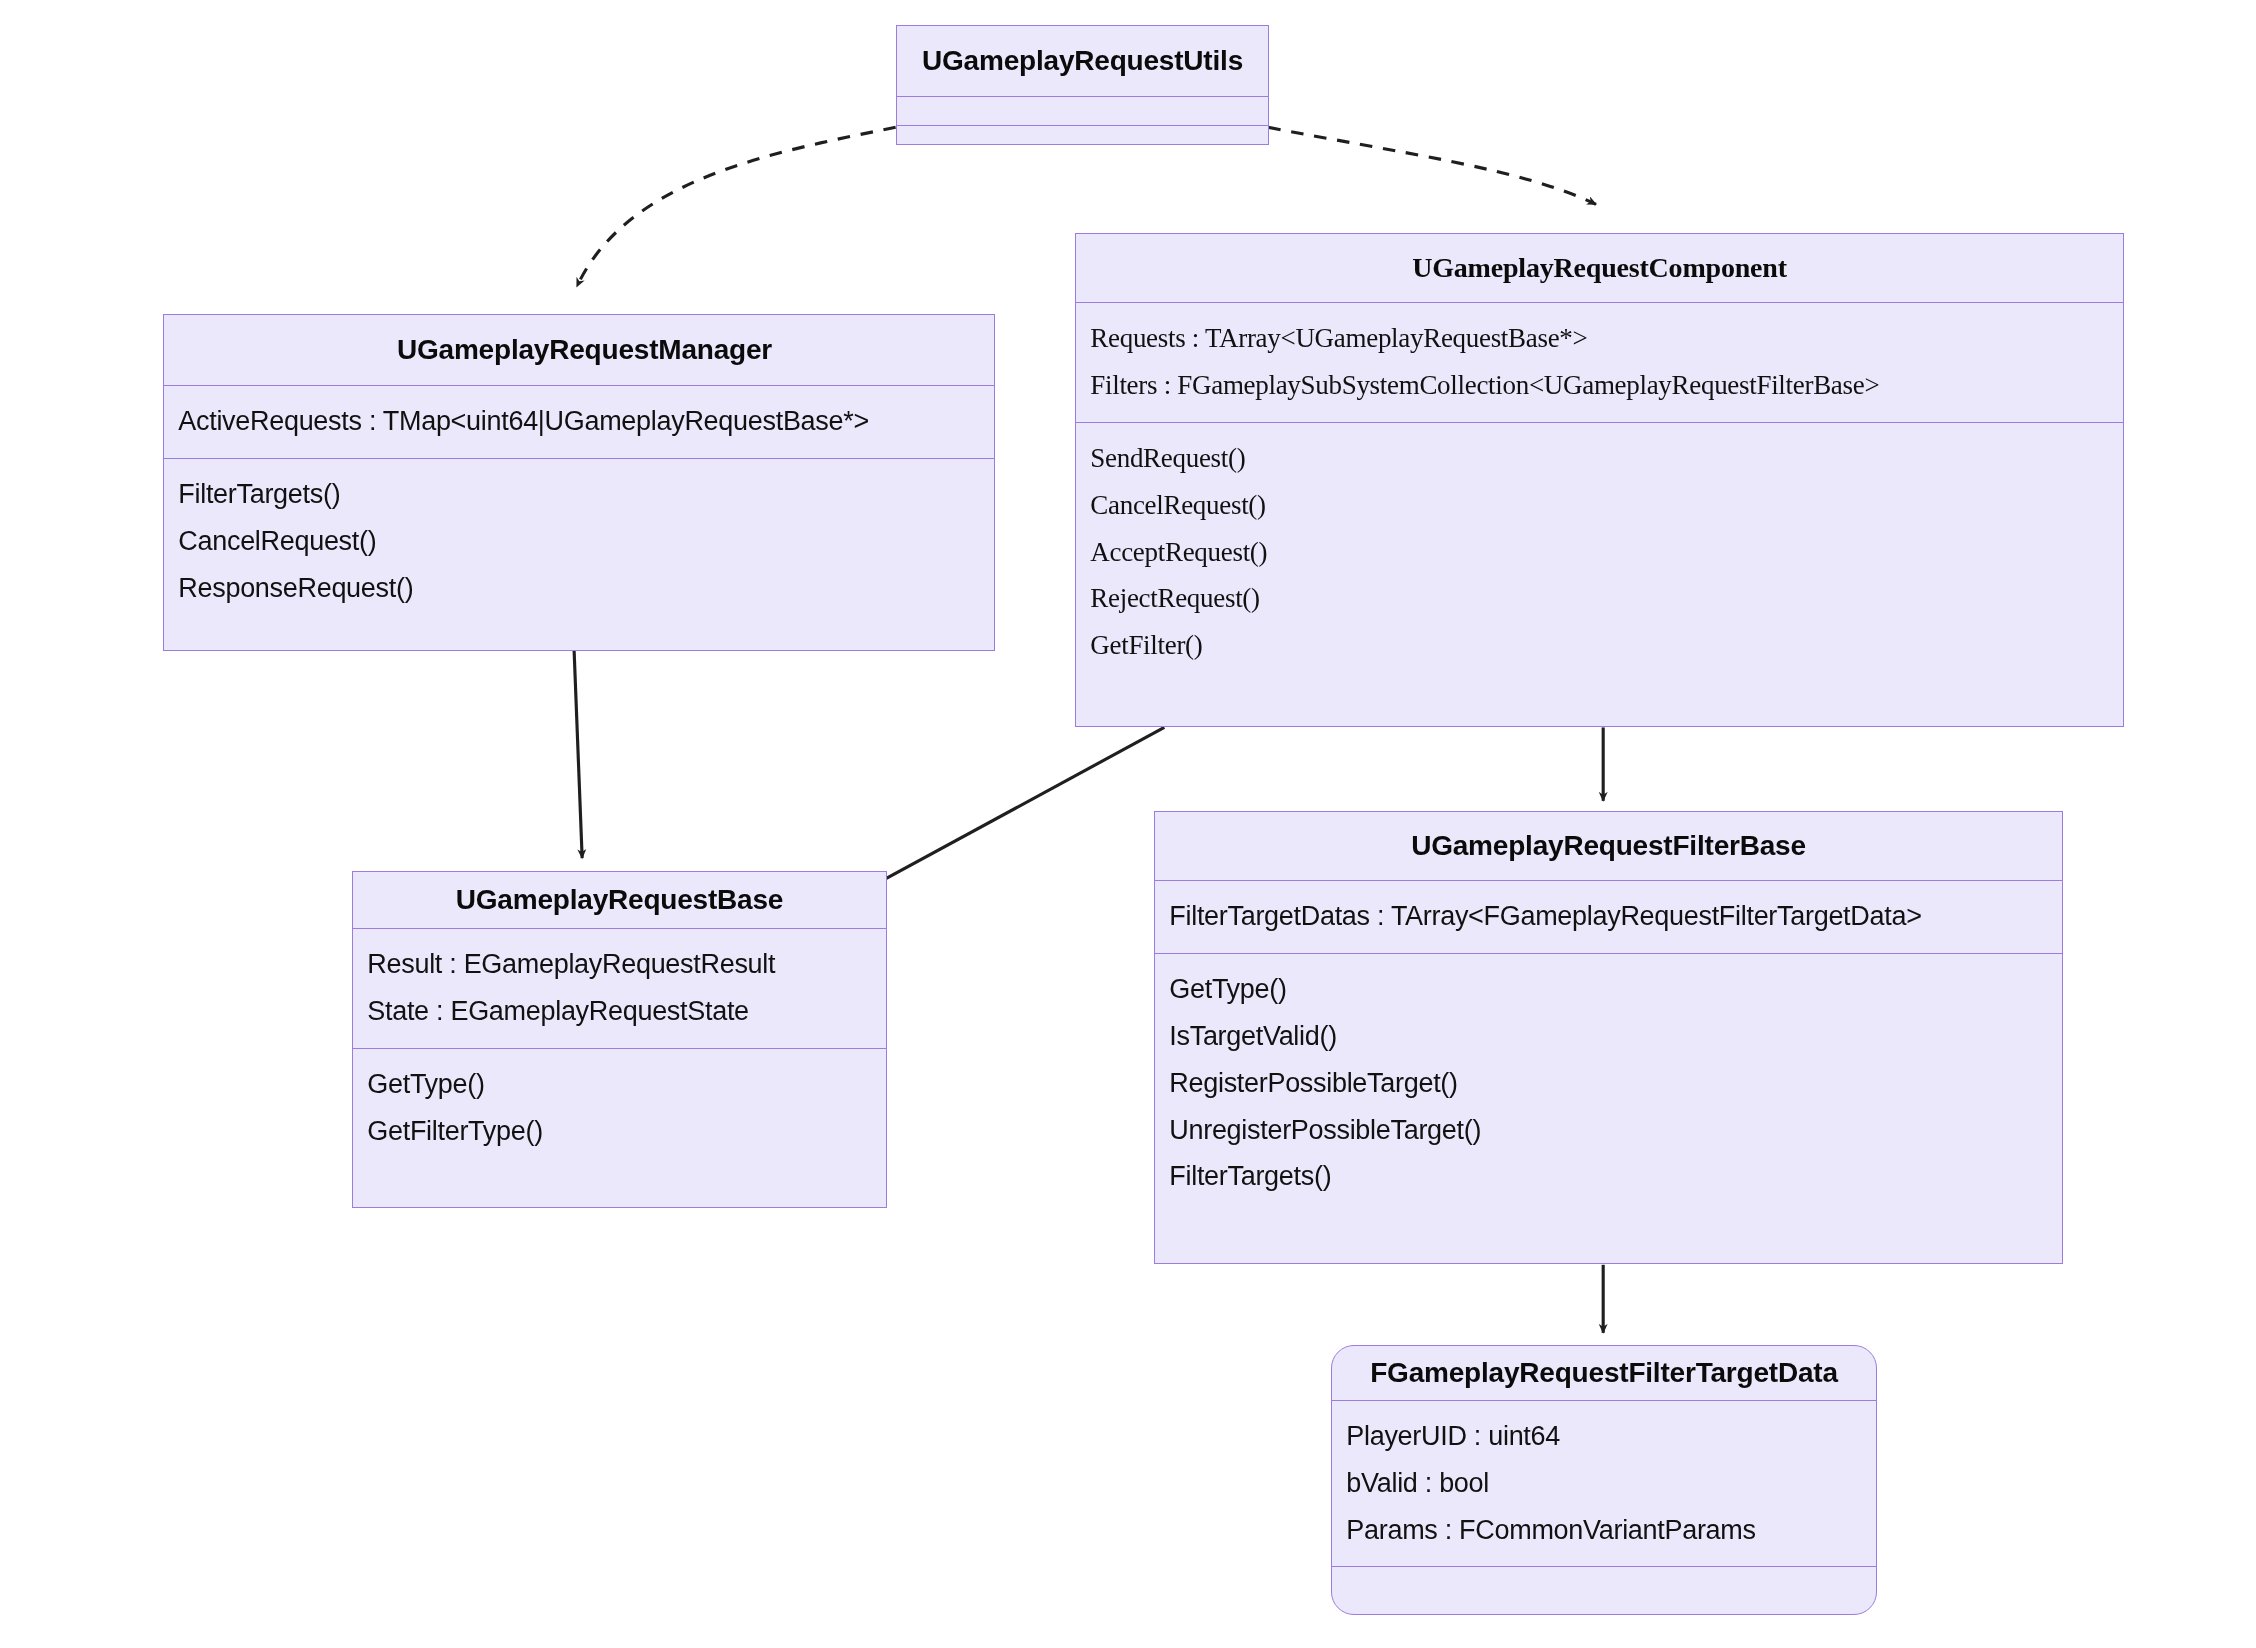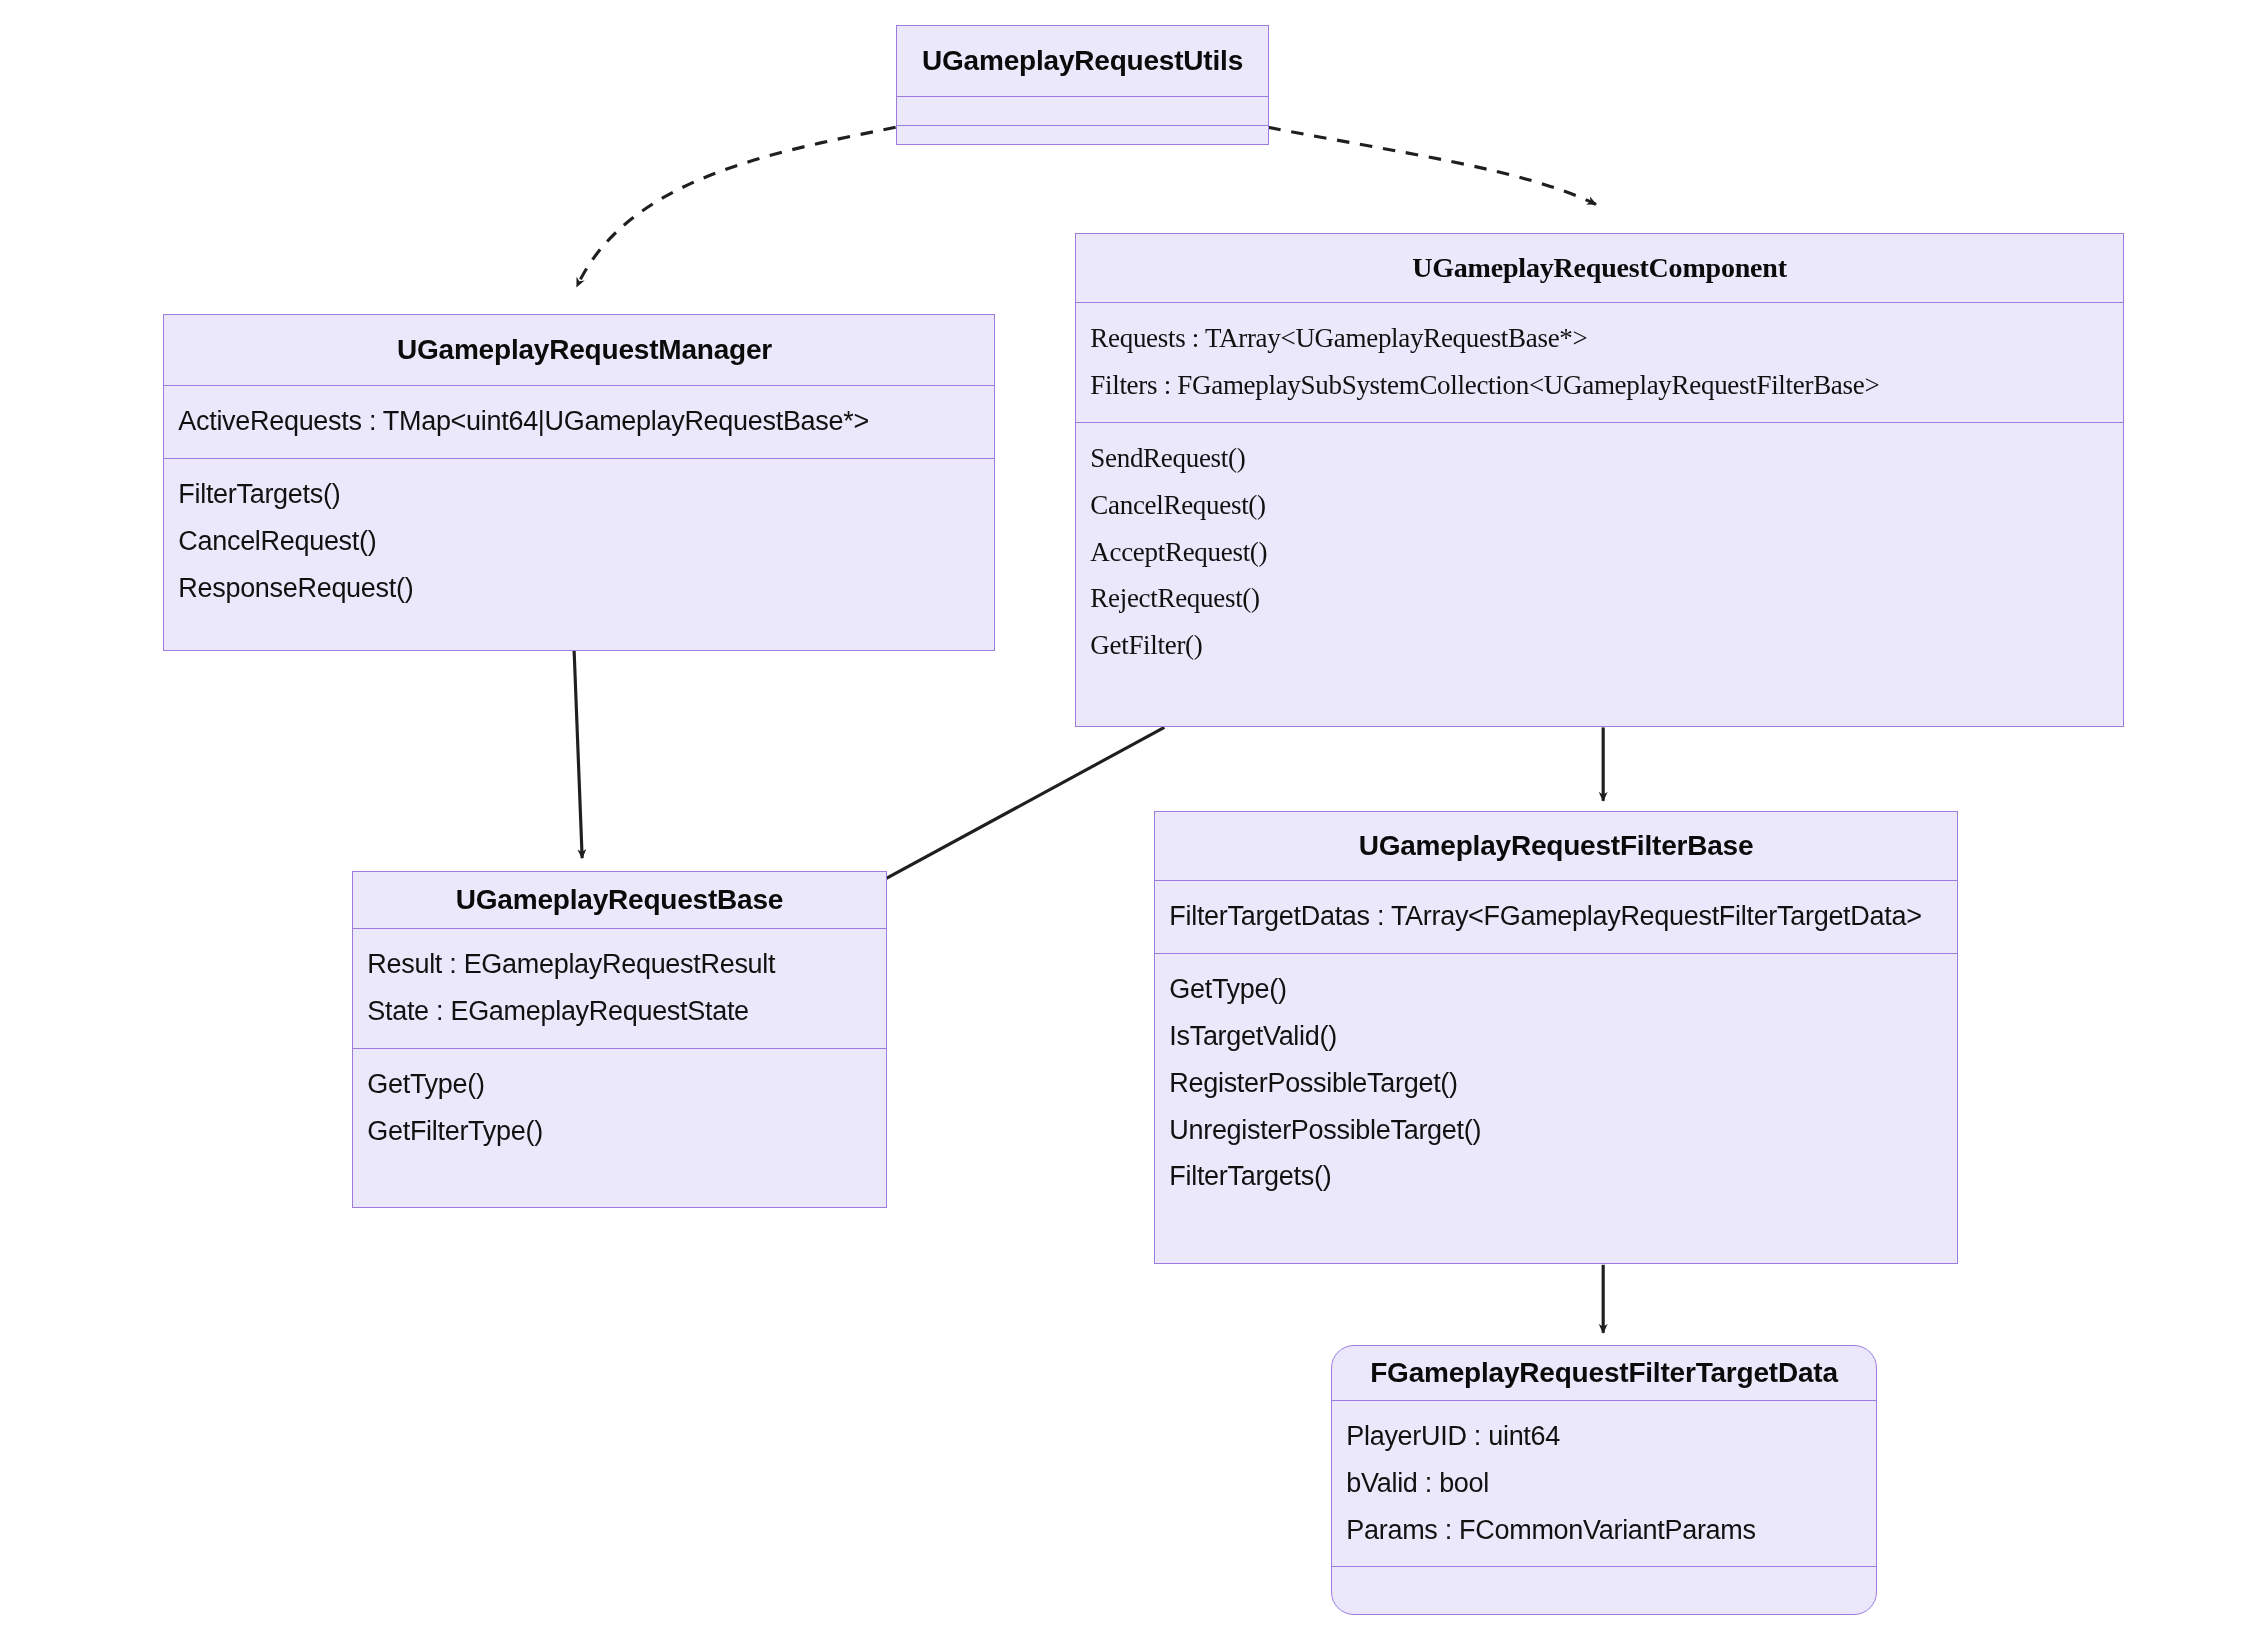--- a/index.html
+++ b/index.html
@@ -127,21 +127,21 @@
     <div class="uml-section">
       <div class="uml-row">Result : EGameplayRequestResult</div>
       <div class="uml-row">State : EGameplayRequestState</div>
     </div>
     <div class="uml-section">
       <div class="uml-row">GetType()</div>
       <div class="uml-row">GetFilterType()</div>
     </div>
   </div>
 
-  <div class="uml-class" style="left:1154px; top:793px; width:804px; height:453px;">
+  <div class="uml-class" style="left:1154px; top:793px; width:909px; height:453px;">
     <div class="uml-title" style="height:68px;">UGameplayRequestFilterBase</div>
     <div class="uml-section">
       <div class="uml-row">FilterTargetDatas : TArray&lt;FGameplayRequestFilterTargetData&gt;</div>
     </div>
     <div class="uml-section">
       <div class="uml-row">GetType()</div>
       <div class="uml-row">IsTargetValid()</div>
       <div class="uml-row">RegisterPossibleTarget()</div>
       <div class="uml-row">UnregisterPossibleTarget()</div>
       <div class="uml-row">FilterTargets()</div>

